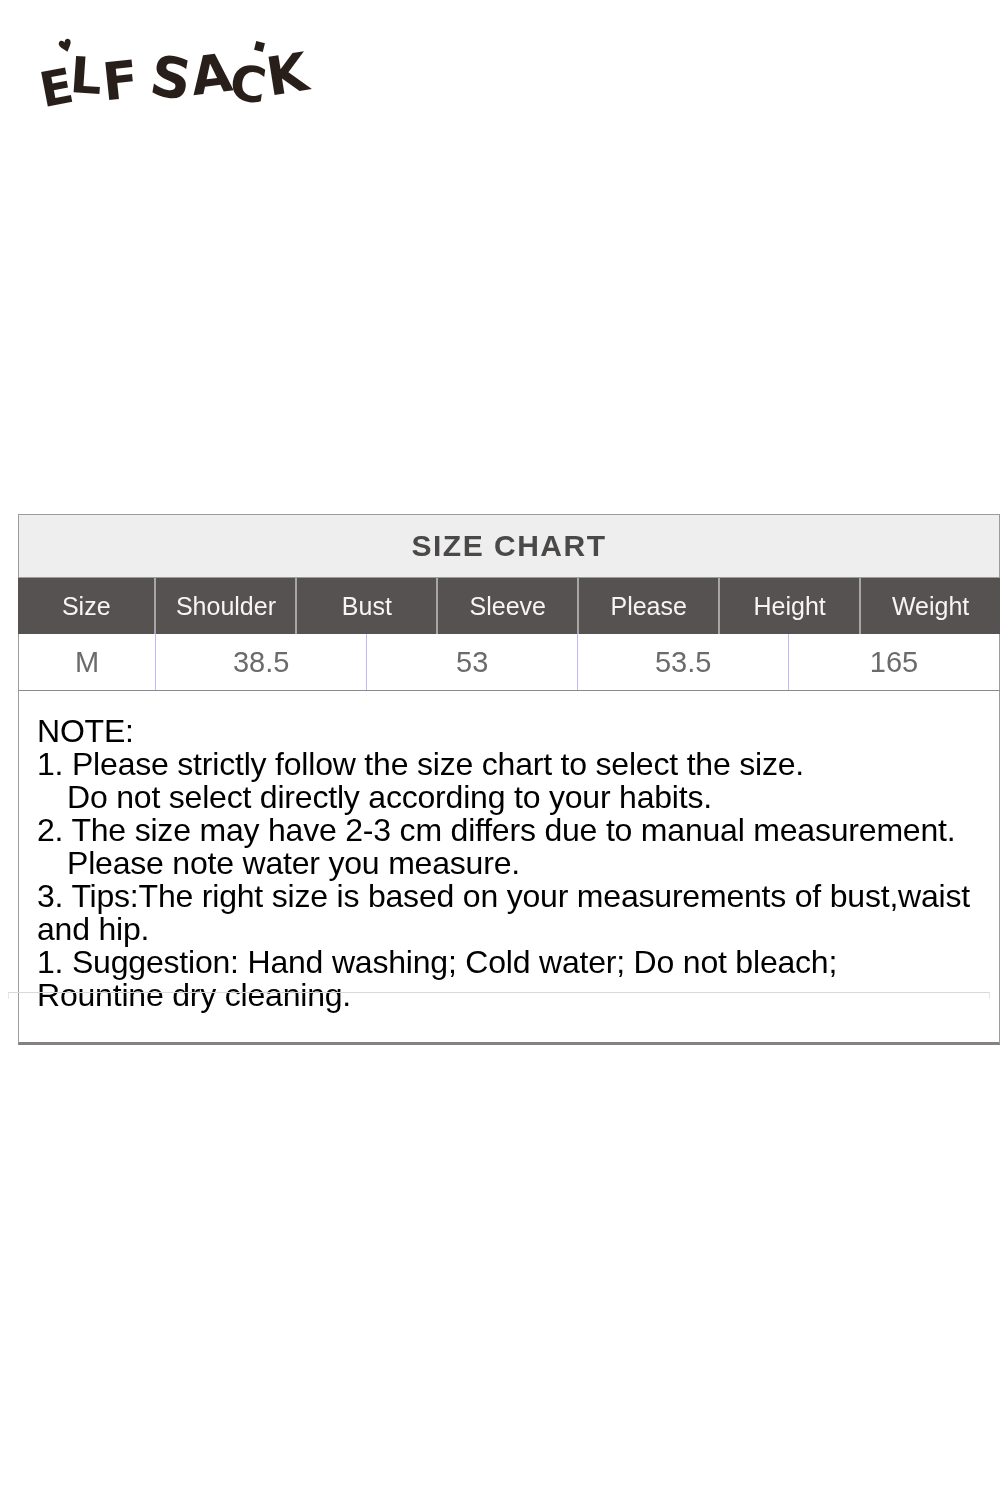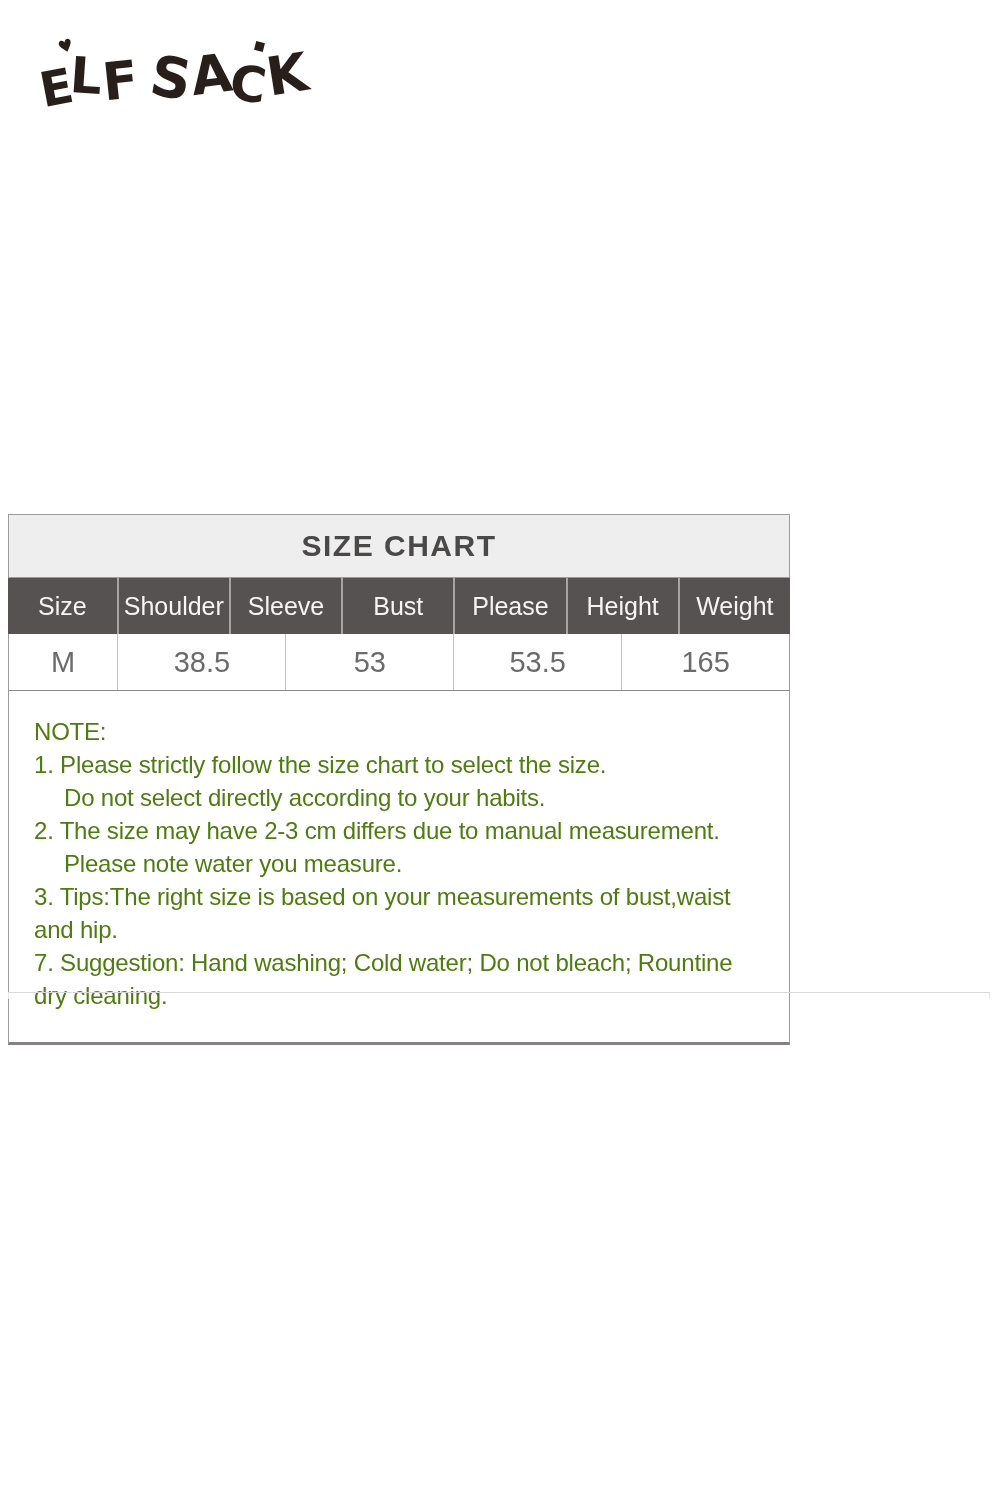--- a/index.html
+++ b/index.html
@@ -34,21 +34,21 @@
     transform:rotate(-18deg);
   }
   .logo .dot {
     position:absolute; right:4px; top:-6px;
     width:9px; height:9px; background:#281e1a;
     transform:rotate(14deg);
   }
 
   
   .chart-box {
-    position:absolute; left:8px; top:514px; width:782px;
+    position:absolute; left:18px; top:514px; width:982px;
   }
   .title-bar {
     height:64px;
     background:#efeeee;
     border:1px solid #9c9c9c;
     display:flex; align-items:center; justify-content:center;
     font-size:30px; font-weight:bold; color:#4b4848;
     letter-spacing:1.5px;
   }
   .thead {
@@ -76,23 +76,23 @@
   }
   .trow .cell:first-child { border-left:none; flex:0 0 13.9%; }
 
   
   .note {
     background:#ffffff;
     border-left:1px solid #9c9c9c;
     border-right:1px solid #9c9c9c;
     border-top:1px solid #8a8a8a;
     border-bottom:3px solid #868181;
-    padding:24px 28px 30px 25px;
-    font-size:24px; line-height:33px;
-    color:#4d7c0f; letter-spacing:-0.2px;
+    padding:24px 28px 30px 18px;
+    font-size:32px; line-height:33px;
+    color:#000000; letter-spacing:-0.2px;
   }
   .note-line.indent { padding-left:30px; }
 
   
   .next-edge {
     position:absolute; left:8px; top:992px; width:982px; height:7px;
     border-top:1px solid #d9d9d9;
     border-left:1px solid #e7e7e7;
     border-right:1px solid #e7e7e7;
   }
@@ -114,41 +114,41 @@
     <span class="dot"></span>
   </div>
 
   <div class="chart-box">
 
     <div class="title-bar">SIZE CHART</div>
 
     <div class="thead">
       <div class="cell">Size</div>
       <div class="cell">Shoulder</div>
+      <div class="cell">Bust</div>
       <div class="cell">Sleeve</div>
-      <div class="cell">Bust</div>
       <div class="cell">Please</div>
       <div class="cell">Height</div>
       <div class="cell">Weight</div>
     </div>
 
     <div class="trow">
       <div class="cell">M</div>
       <div class="cell">38.5</div>
       <div class="cell">53</div>
       <div class="cell">53.5</div>
       <div class="cell">165</div>
     </div>
 
     <div class="note">
       <div class="note-line">NOTE:</div>
       <div class="note-line">1. Please strictly follow the size chart to select the size.</div>
       <div class="note-line indent">Do not select directly according to your habits.</div>
       <div class="note-line">2. The size may have 2-3 cm differs due to manual measurement.</div>
       <div class="note-line indent">Please note water you measure.</div>
       <div class="note-line">3. Tips:The right size is based on your measurements of bust,waist and hip.</div>
-      <div class="note-line">7. Suggestion: Hand washing; Cold water; Do not bleach; Rountine dry cleaning.</div>
+      <div class="note-line">1. Suggestion: Hand washing; Cold water; Do not bleach; Rountine dry cleaning.</div>
     </div>
   </div>
 
   <div class="next-edge"></div>
 
 </div>
 
 </body></html>

